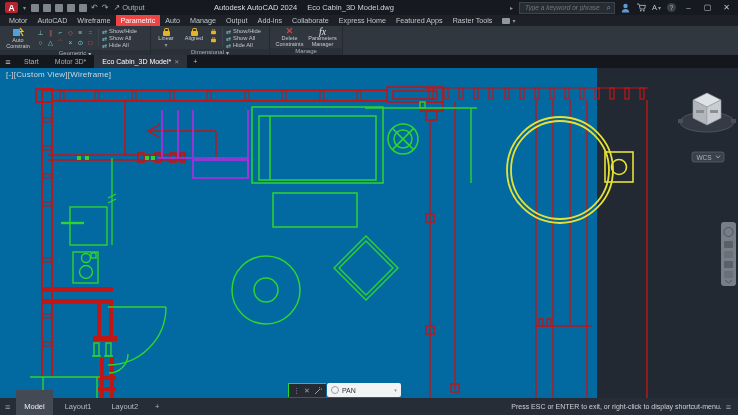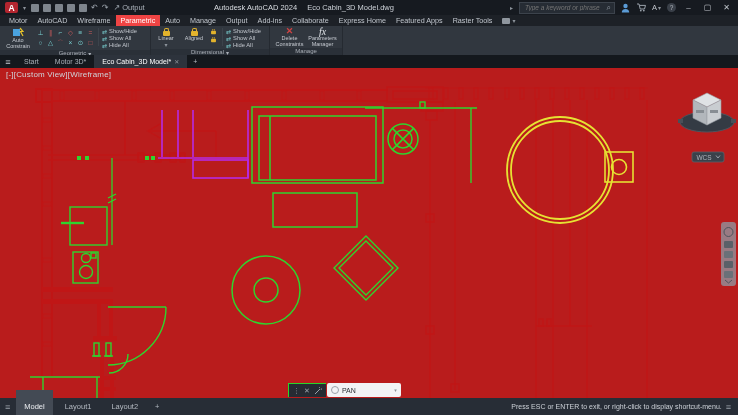--- a/index.html
+++ b/index.html
@@ -57,21 +57,21 @@
   .fxi{font-family:"Liberation Serif",serif;font-style:italic;color:#dde1e5;font-size:10px;line-height:9px}
   
   .doctabs{position:absolute;top:55px;left:0;right:0;height:13px;background:#14181d;display:flex;
            align-items:stretch;font-size:7px;color:#a9afb7;z-index:5}
   .dham{width:16px;display:flex;align-items:center;justify-content:center;color:#c6cbd2;font-size:9px}
   .dtab{padding:0 8px;display:flex;align-items:center;gap:3px;white-space:nowrap}
   .dtab.active{background:#2d333c;color:#fff}
   .dtab .x{color:#8f969e;font-size:6px}
   .dplus{padding:0 6px;display:flex;align-items:center;color:#b4bac2}
   
-  .canvas{position:absolute;top:68px;left:0;width:738px;height:330px;background:#b91c1c}
+  .canvas{position:absolute;top:68px;left:0;width:597px;height:330px;background:#0369a1}
   .vplabel{position:absolute;top:2px;left:6px;font-size:8px;color:#cfd4da;letter-spacing:.2px;z-index:2}
   svg.draw{position:absolute;top:0;left:0}
   svg text{font-family:"Liberation Sans",sans-serif}
   
   .cmd{position:absolute;left:288px;top:315px;height:14px;display:flex;align-items:stretch;z-index:3}
   .cmd-left{background:#262b33;border-top:1px solid #2bd42b;border-left:1px solid #2bd42b;
             display:flex;align-items:center;gap:4px;padding:0 4px;color:#9aa1a9}
   .cmd-left .g{font-size:7px;line-height:7px}
   .cmd-input{background:#f2f3f5;border-radius:2px;display:flex;align-items:center;
              padding:0 4px;gap:3px;width:66px;color:#2a2e33;font-size:7px;margin-left:1px}

